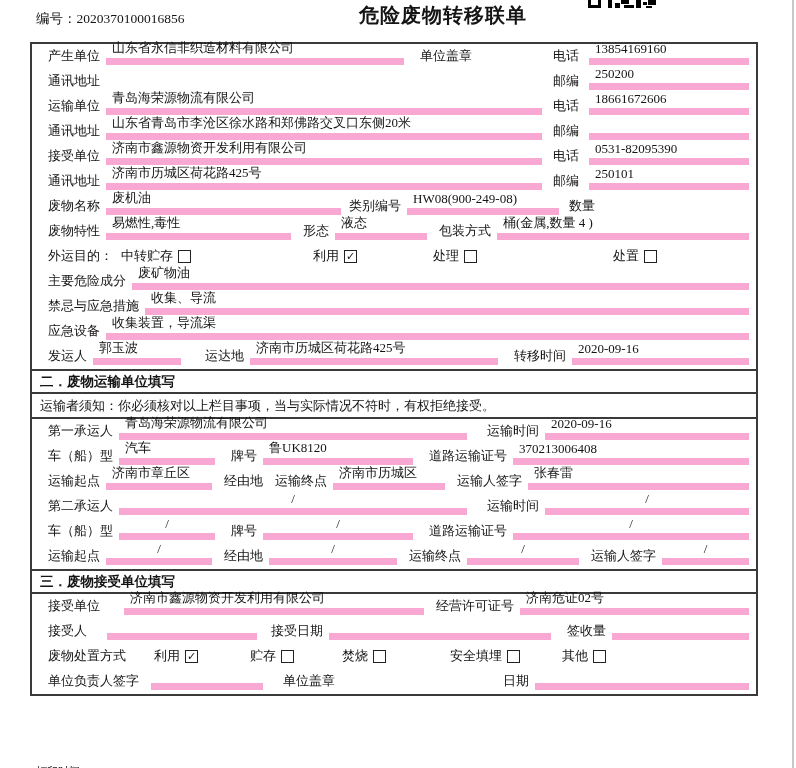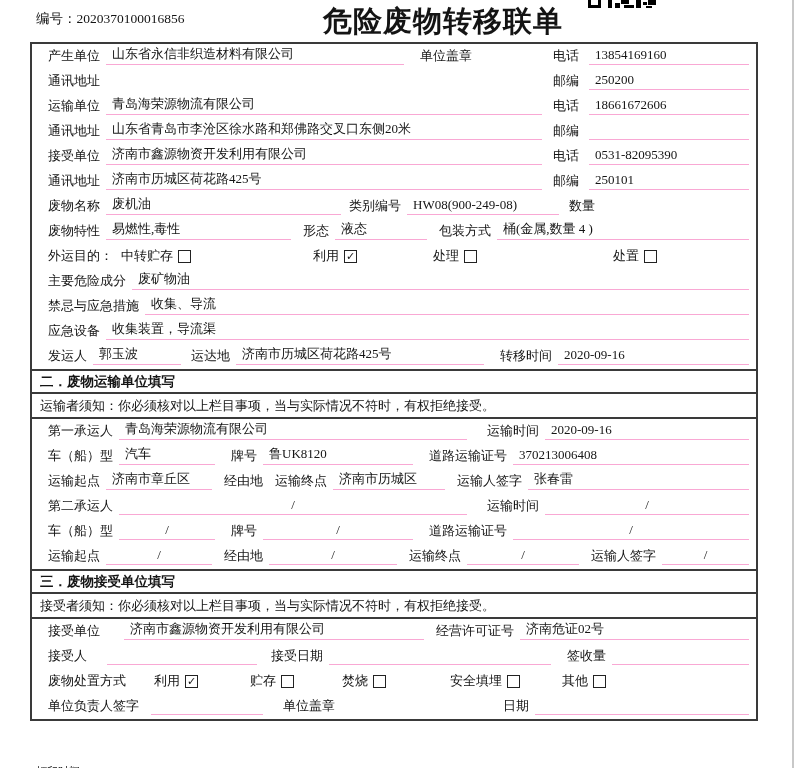--- a/index.html
+++ b/index.html
@@ -7,21 +7,21 @@
     width:796px; height:768px; background:#ffffff; color:#141414;
     font-family:"Liberation Serif","DejaVu Serif",serif;
     position:relative; overflow:hidden;
   }
   .page { position:absolute; inset:0; }
   .page-edge { position:absolute; top:0; bottom:0; right:2px; width:2px; background:#c8c8c8; }
 
   .serial { position:absolute; left:36px; top:10px; font-size:13.5px; white-space:nowrap; }
   .page-title {
     position:absolute; left:90px; right:0; top:2px; margin:0;
-    text-align:center; font-size:29px; font-weight:bold; letter-spacing:1px;
+    text-align:center; font-size:20px; font-weight:bold; letter-spacing:1px;
     font-family:"Liberation Sans","DejaVu Sans",sans-serif;
   }
   .qr-frag { position:absolute; left:588px; top:0; }
 
   .form {
     position:absolute; left:30px; top:42px; width:728px;
     border:2px solid #3a3a3a; box-sizing:border-box; background:#fff;
   }
   .sec-h {
     display:flex; align-items:center; height:25px; padding-left:8px;
@@ -35,21 +35,21 @@
     font-size:13px; box-sizing:border-box; border-bottom:2px solid #3a3a3a;
     white-space:nowrap;
   }
   .row {
     display:flex; align-items:flex-end; height:25px;
     padding:0 7px 4px 16px; font-size:13px; box-sizing:border-box;
     white-space:nowrap;
   }
   .l { white-space:nowrap; }
   .v {
-    border-bottom:1px solid #f9a8d4; margin-left:6px; padding:0 4px 1px 6px;
+    border-bottom:7px solid #f9a8d4; margin-left:6px; padding:0 4px 1px 6px;
     white-space:nowrap; box-sizing:border-box; min-height:17px; overflow:hidden;
   }
   .vf { flex:1 1 auto; }
   .vc { text-align:center; padding-left:0; padding-right:0; }
   .opt { display:inline-flex; align-items:center; white-space:nowrap; }
   .cb {
     width:13px; height:13px; border:1px solid #222; margin-left:5px;
     display:inline-flex; align-items:center; justify-content:center;
     font-size:11px; line-height:1; font-weight:bold;
     font-family:"DejaVu Sans",sans-serif; box-sizing:border-box;
@@ -172,21 +172,21 @@
     </div>
 
     <div class="row">
       <span class="l">应急设备</span>
       <span class="v vf">收集装置，导流渠</span>
     </div>
 
     <div class="row">
       <span class="l">发运人</span>
       <span class="v" style="width:88px">郭玉波</span>
-      <span class="l" style="margin-left:10px">运达地</span>
+      <span class="l" style="margin-left:24px">运达地</span>
       <span class="v" style="width:248px">济南市历城区荷花路425号</span>
       <span class="l" style="margin-left:16px">转移时间</span>
       <span class="v vf">2020-09-16</span>
     </div>
 
     <div class="sec-h mid">二．废物运输单位填写</div>
     <div class="notice">运输者须知：你必须核对以上栏目事项，当与实际情况不符时，有权拒绝接受。</div>
 
     <div class="row">
       <span class="l">第一承运人</span>
@@ -235,21 +235,20 @@
       <span class="v vc" style="width:106px">/</span>
       <span class="l" style="margin-left:12px">经由地</span>
       <span class="v vc" style="width:128px">/</span>
       <span class="l" style="margin-left:12px">运输终点</span>
       <span class="v vc" style="width:112px">/</span>
       <span class="l" style="margin-left:12px">运输人签字</span>
       <span class="v vf vc">/</span>
     </div>
 
     <div class="sec-h mid">三．废物接受单位填写</div>
-    <div class="notice">接受者须知：你必须核对以上栏目事项，当与实际情况不符时，有权拒绝接受。</div>
 
     <div class="row">
       <span class="l">接受单位</span>
       <span class="v" style="width:300px;margin-left:24px">济南市鑫源物资开发利用有限公司</span>
       <span class="l" style="margin-left:12px">经营许可证号</span>
       <span class="v vf">济南危证02号</span>
     </div>
 
     <div class="row">
       <span class="l">接受人</span>

